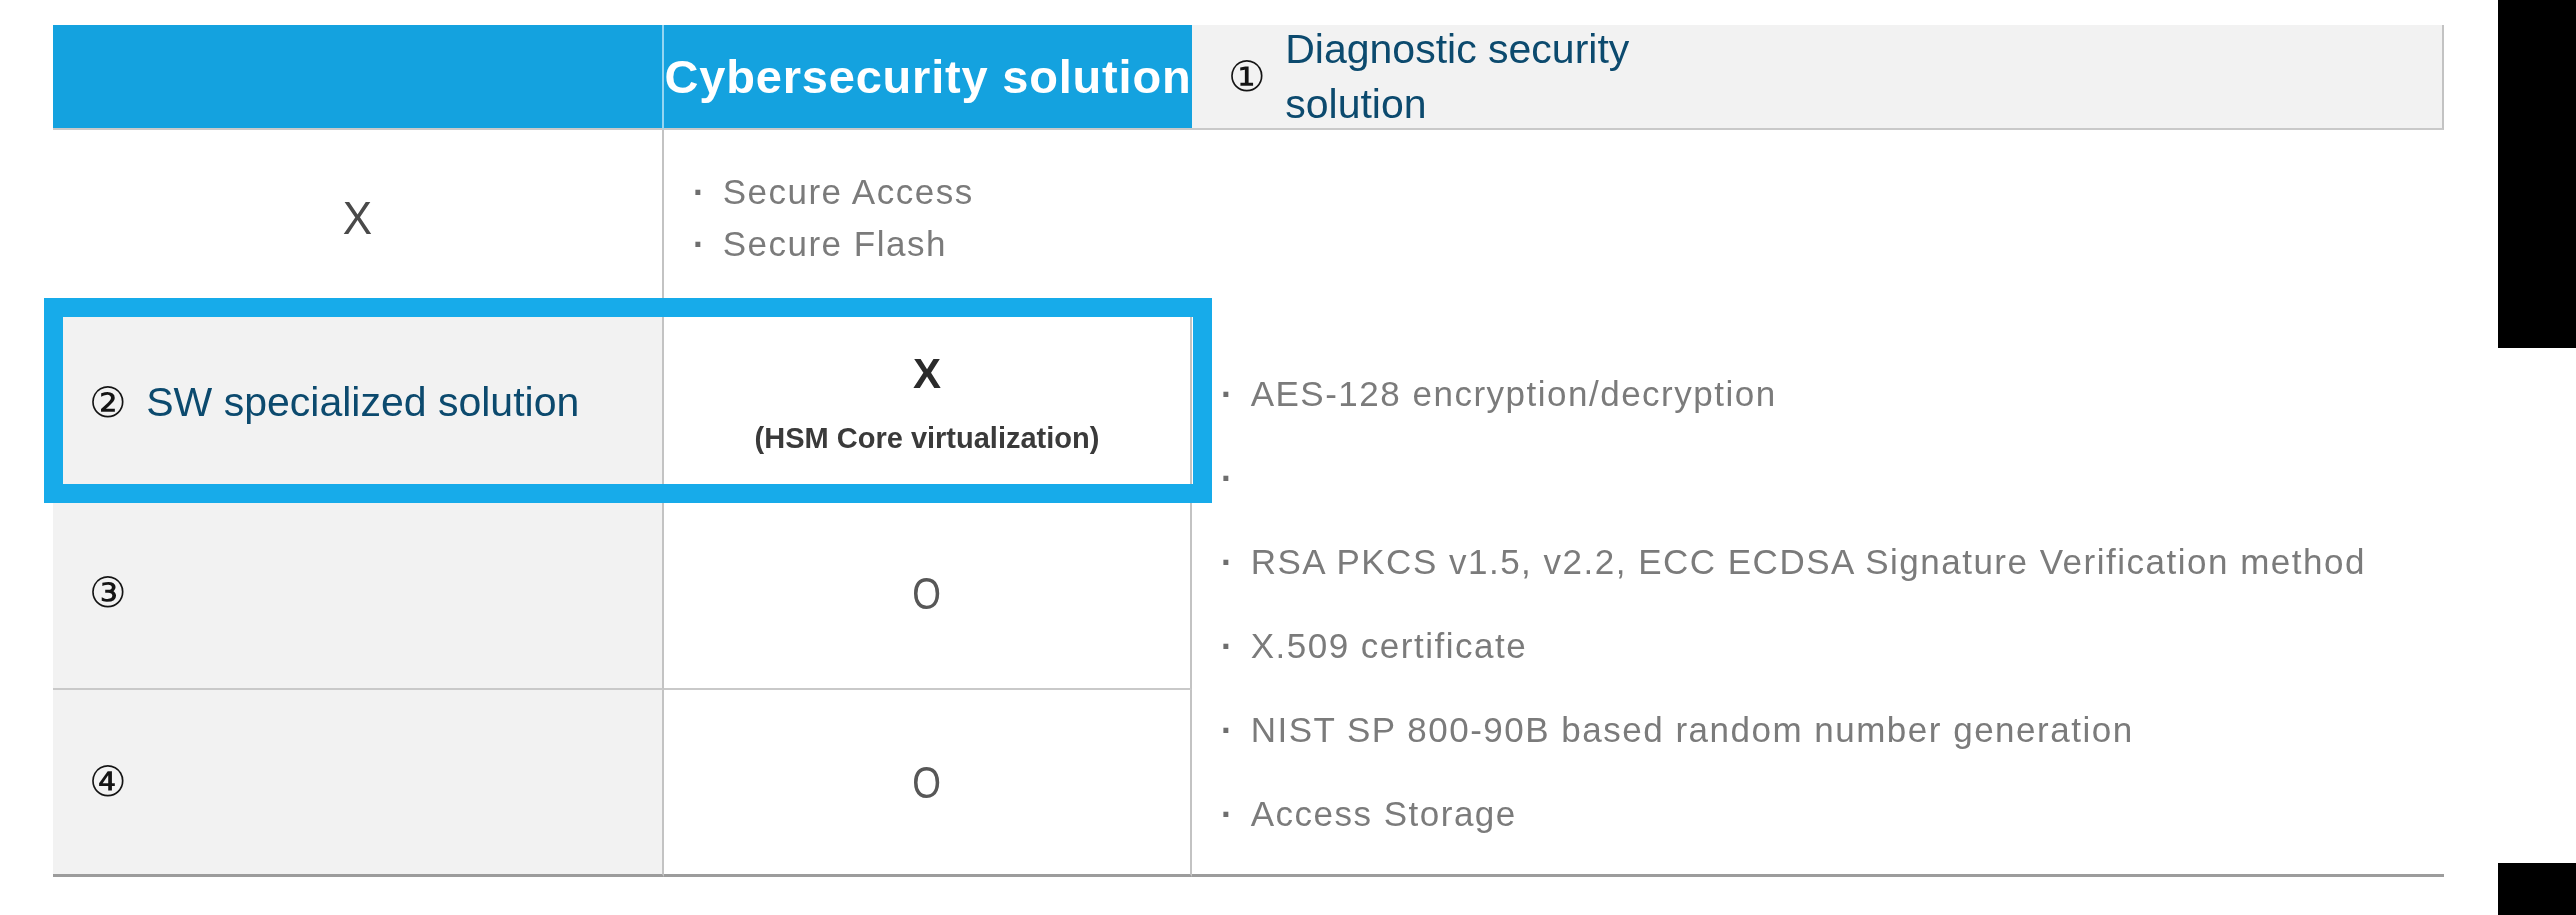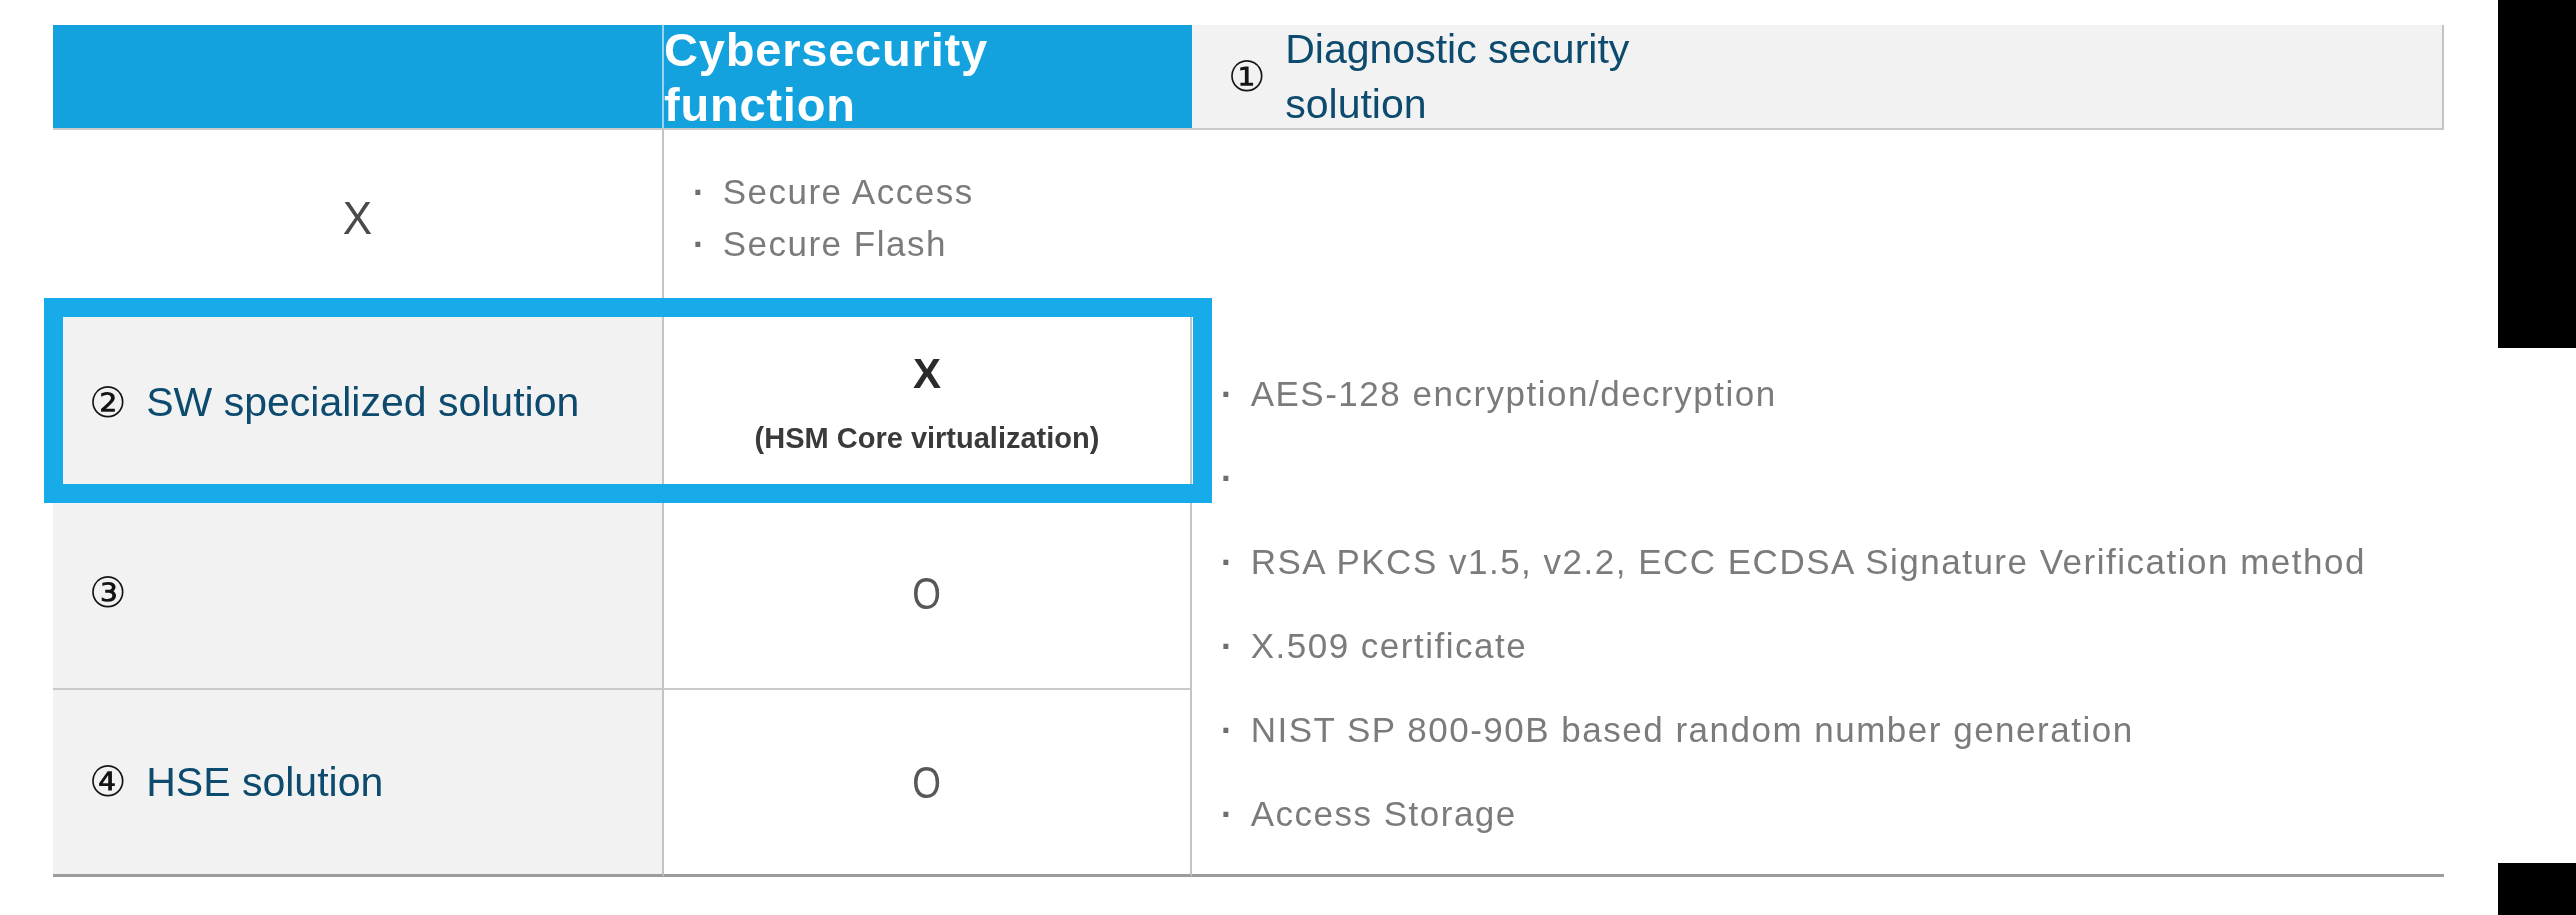--- a/index.html
+++ b/index.html
@@ -67,21 +67,21 @@
   .bar{position:absolute;left:2498px;width:78px;background:#000000;z-index:10;}
   .bar-top{top:0;height:348px;}
   .bar-bottom{top:863px;height:53px;}
 </style>
 </head>
 <body>
 
 <div class="cmp-table">
 
   <div class="cell head sep"></div>
-  <div class="cell head">Cybersecurity function</div>
+  <div class="cell head">Cybersecurity solution</div>
 
   <div class="cell lab rb">
     <span class="num">①</span>
     <span class="lab-text">Diagnostic security solution</span>
   </div>
   <div class="cell chip rb">
     <span class="mark-thin-x">X</span>
   </div>
   <div class="cell func func-row1 rb">
     <ul>
@@ -135,21 +135,20 @@
 
   <div class="cell lab rb" style="grid-column:1;grid-row:4;">
     <span class="num">③</span>
   </div>
   <div class="cell chip rb" style="grid-column:2;grid-row:4;">
     <span class="mark-o">O</span>
   </div>
 
   <div class="cell lab bb" style="grid-column:1;grid-row:5;">
     <span class="num">④</span>
-    <span class="lab-text">HSE solution</span>
   </div>
   <div class="cell chip bb" style="grid-column:2;grid-row:5;">
     <span class="mark-o">O</span>
   </div>
 
 </div>
 
 <div class="hl-box"></div>
 
 <div class="bar bar-top"></div>

